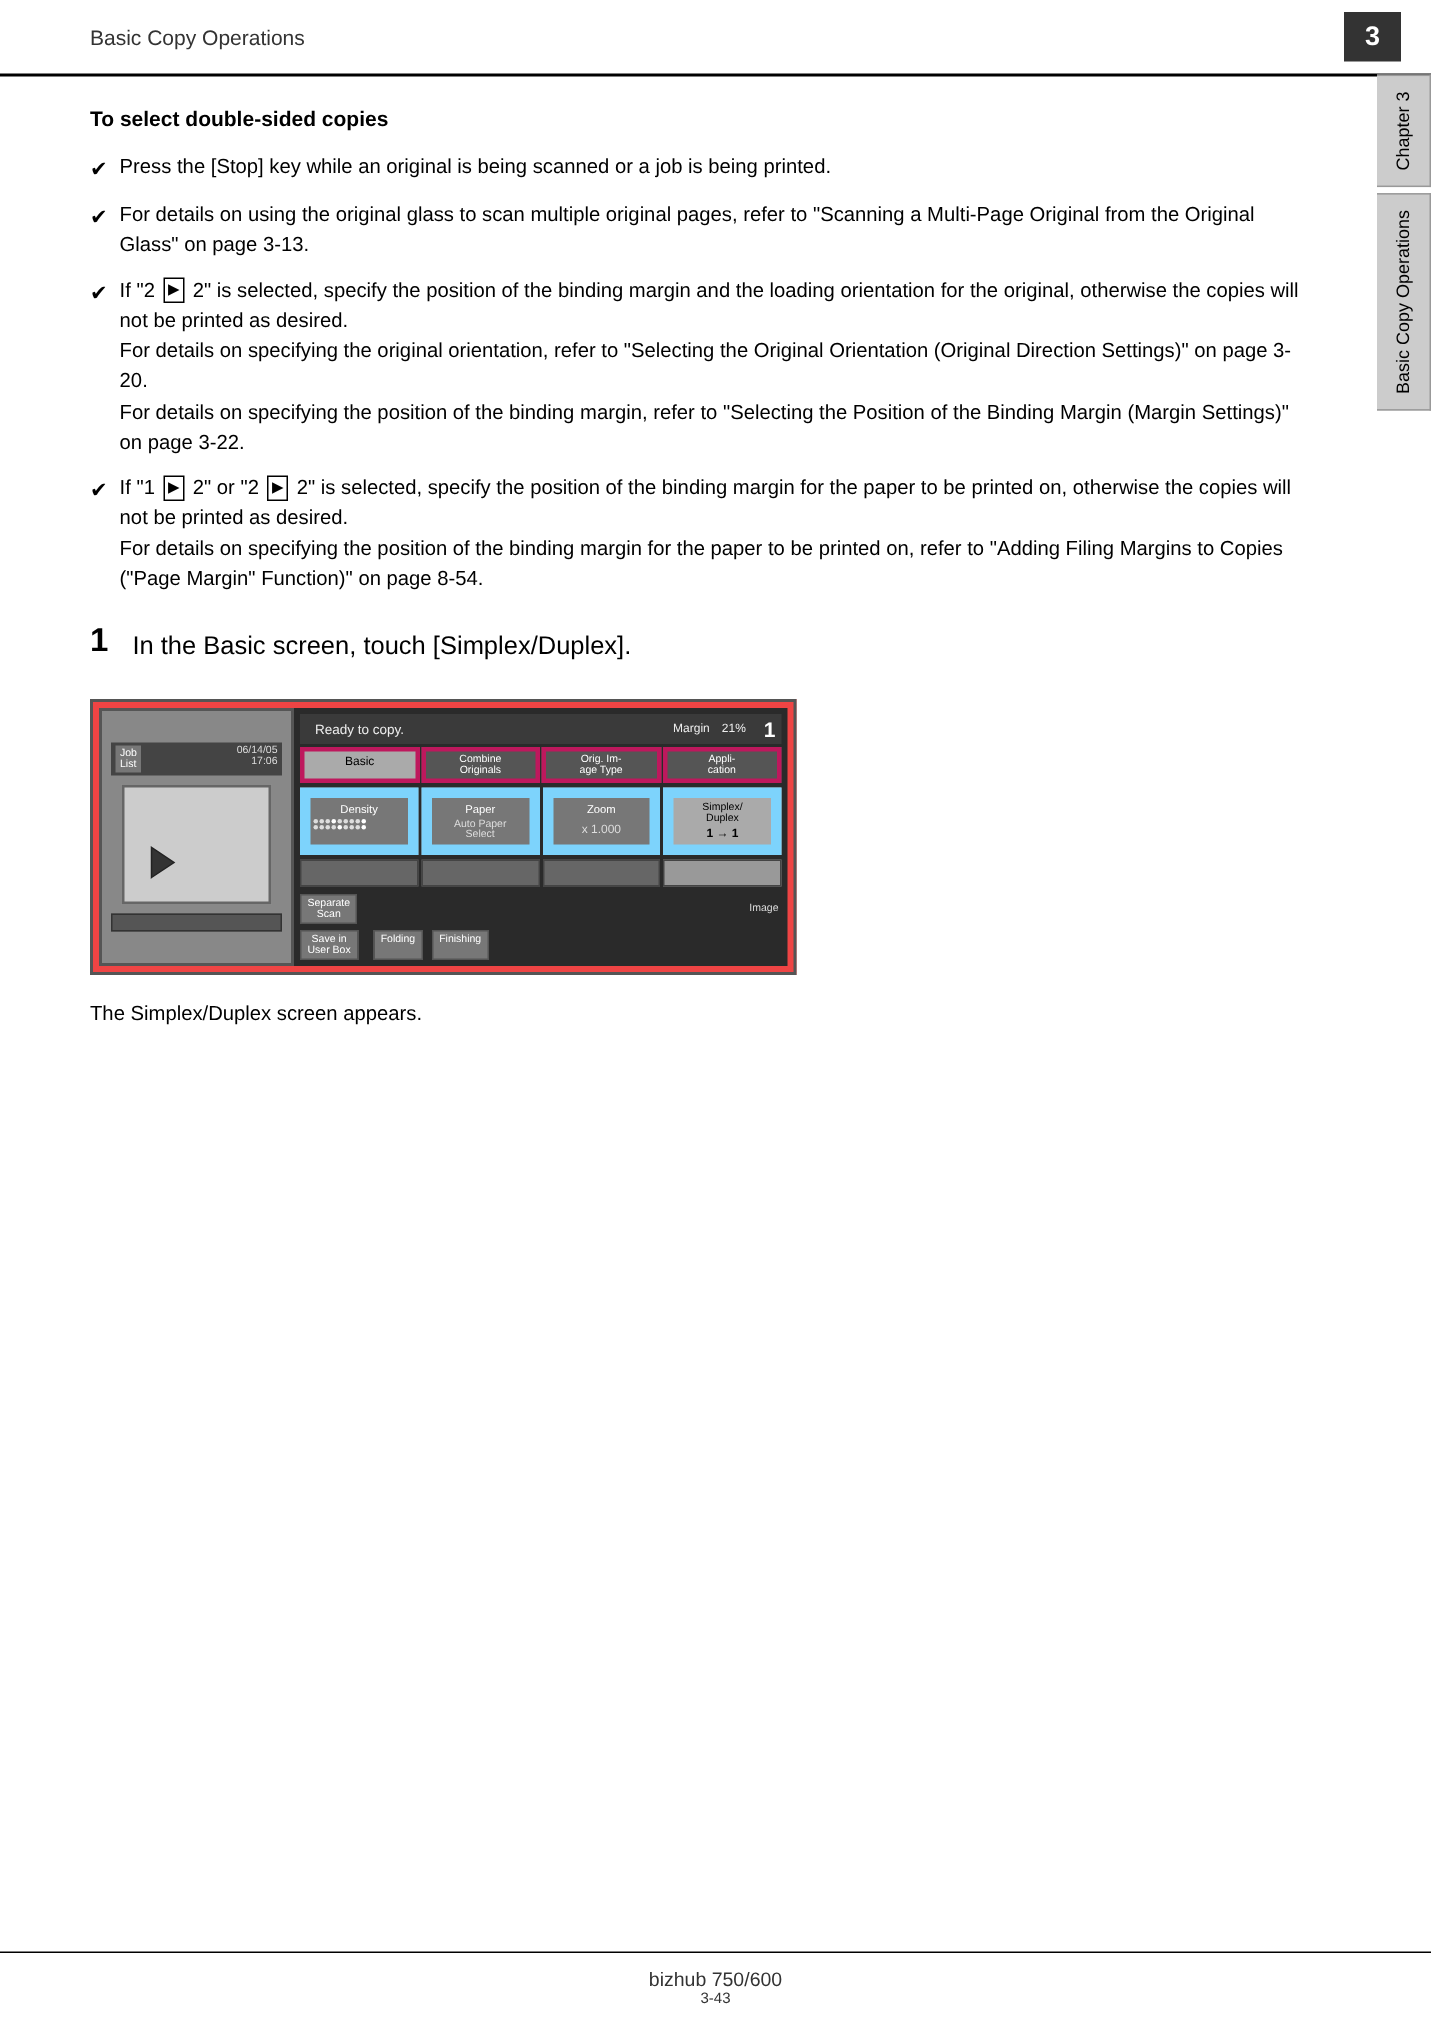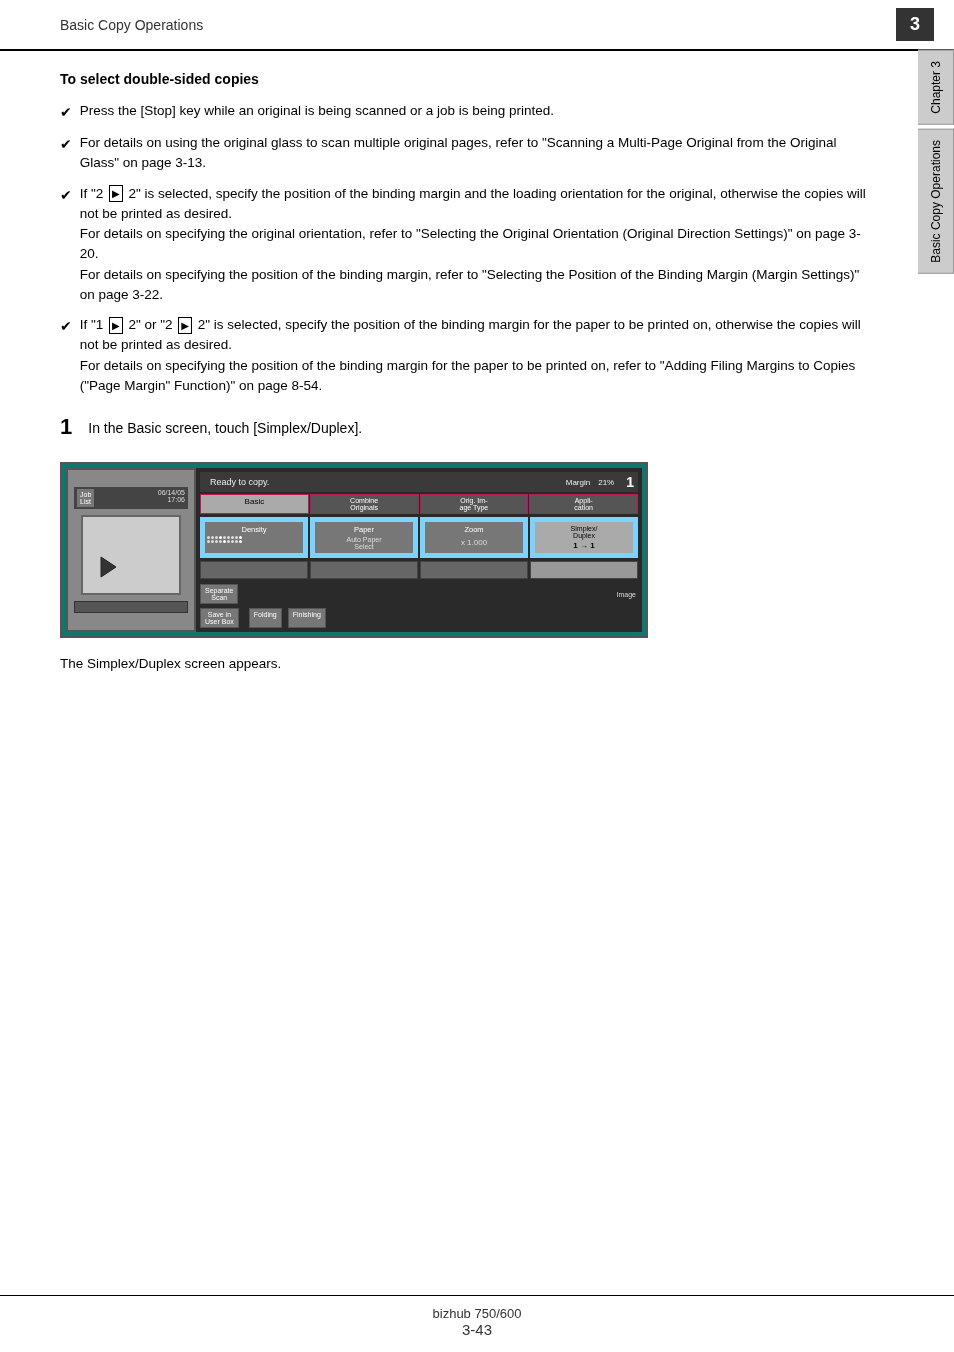--- a/index.html
+++ b/index.html
@@ -132,33 +132,33 @@
       margin-bottom: 10px;
     }
     .step-number {
       font-size: 22px;
       font-weight: bold;
       margin-right: 16px;
       flex-shrink: 0;
       line-height: 1.2;
     }
     .step-text {
-      font-size: 14px;
+      font-size: 17px;
       line-height: 1.5;
       padding-top: 4px;
     }
 
     
     .screen-image-container {
       margin: 12px 0 10px 0;
       border: 2px solid #555;
       display: inline-flex;
-      background: #0f766e;
+      background: #ef4444;
       padding: 4px;
-      width: 588px;
+      width: 471px;
     }
 
     
     .machine-left {
       width: 130px;
       background: #888;
       border: 2px solid #555;
       display: flex;
       flex-direction: column;
       align-items: center;
@@ -229,38 +229,38 @@
     .screen-tabs {
       display: flex;
       gap: 1px;
       margin-bottom: 1px;
     }
     .screen-tab {
       font-size: 7.5px;
       color: #fff;
       background: #555;
       padding: 2px 5px;
-      border: 1px solid #be185d;
+      border: 3px solid #be185d;
       text-align: center;
       flex: 1;
     }
     .screen-tab.active {
       background: #aaa;
       color: #000;
     }
 
     
     .screen-main-grid {
       display: grid;
       grid-template-columns: 1fr 1fr 1fr 1fr;
       gap: 2px;
     }
     .screen-btn {
       background: #777;
-      border: 5px solid #7dd3fc;
+      border: 7px solid #7dd3fc;
       color: #fff;
       font-size: 7.5px;
       padding: 3px 2px;
       text-align: center;
     }
     .screen-btn.highlighted {
       background: #aaa;
       color: #000;
     }
 
@@ -304,21 +304,21 @@
       align-items: center;
       padding: 10px 60px 14px 60px;
       border-top: 1.5px solid #000;
       flex-direction: column;
     }
     .footer-model {
       font-size: 13px;
       color: #333;
     }
     .footer-page {
-      font-size: 15px;
+      font-size: 10px;
       color: #333;
     }
 
     
     .density-dots {
       display: flex;
       flex-direction: column;
       gap: 1px;
       margin: 2px auto;
     }

